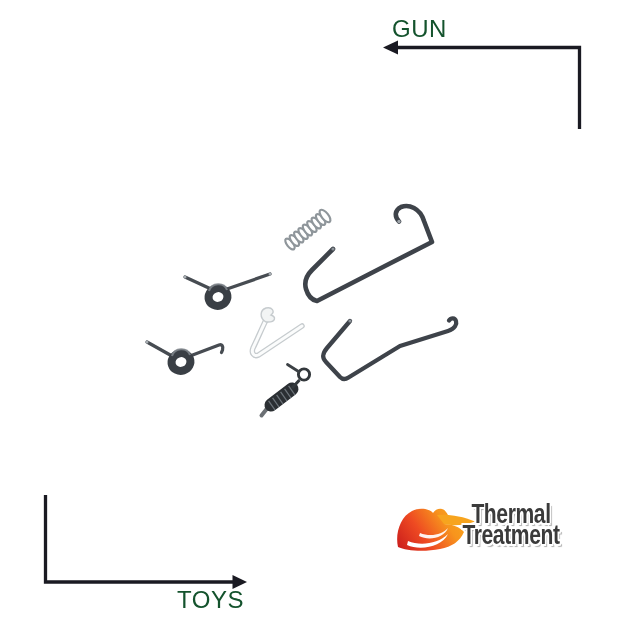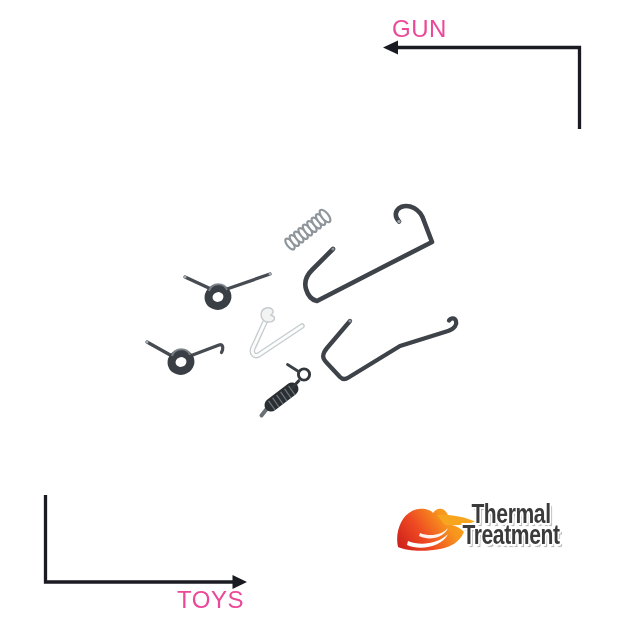--- a/index.html
+++ b/index.html
@@ -2,21 +2,21 @@
 <html><head>
 <meta charset="utf-8">
 <style>
   html,body{margin:0;padding:0;background:#ffffff;}
   .canvas{
     position:relative;width:627px;height:627px;background:#ffffff;overflow:hidden;
     font-family:"Liberation Sans",sans-serif;
   }
   .scene{position:absolute;left:0;top:0;}
   .flow-label{
-    position:absolute;font-size:24px;line-height:26px;color:#ec4899;
+    position:absolute;font-size:24px;line-height:26px;color:#14532d;
     letter-spacing:.5px;white-space:nowrap;
   }
   #gun-label{left:392px;top:16px;}
   #toys-label{left:177px;top:587px;}
   .logo-text{
     position:absolute;left:448px;top:504px;width:126px;text-align:center;
     font-weight:bold;color:#3b3b3b;transform:scaleX(.78);transform-origin:center;
   }
   .logo-line{
     font-size:27px;line-height:21px;white-space:nowrap;letter-spacing:-0.5px;

